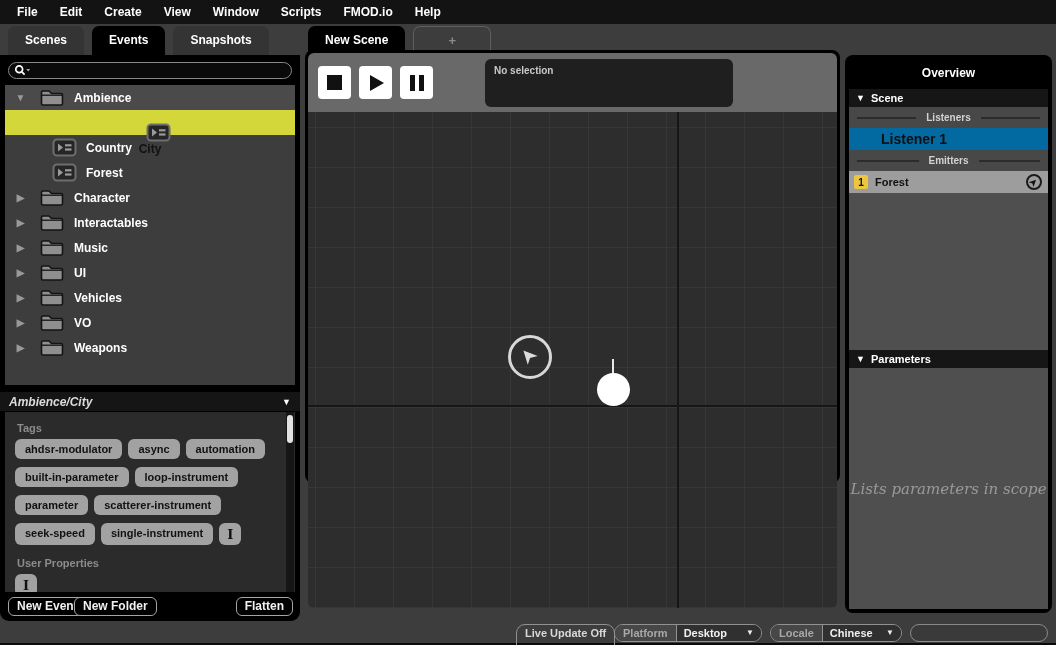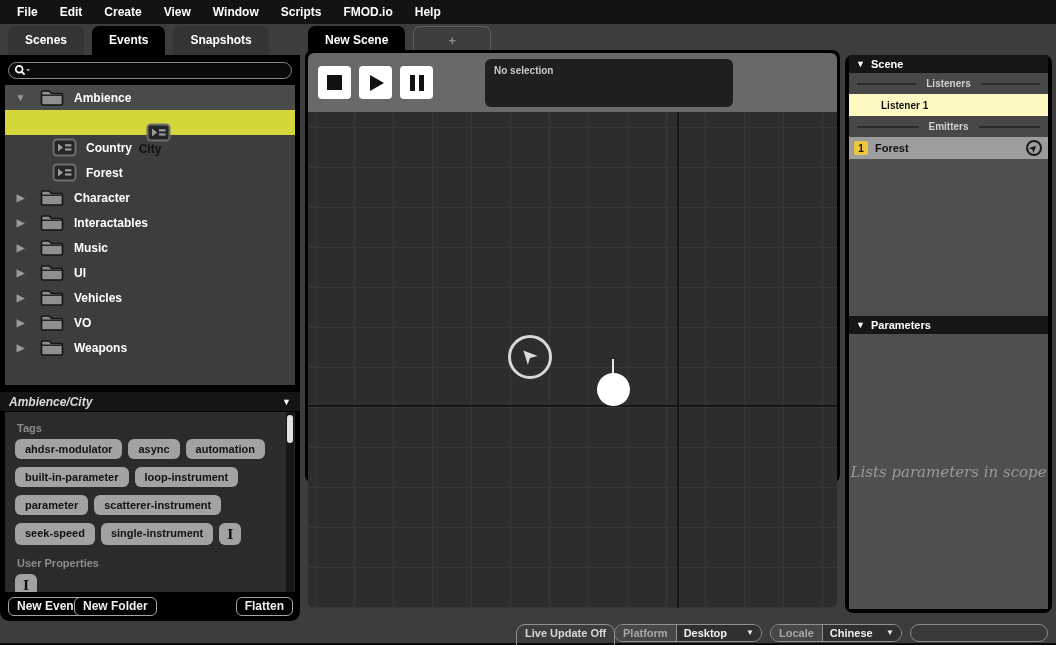--- a/index.html
+++ b/index.html
@@ -70,21 +70,21 @@
 
   
   .right-panel { position:absolute; left:845px; top:55px; width:207px; height:558px; background:#000; border-radius:8px; display:flex; flex-direction:column; }
   .ov-title { height:34px; line-height:36px; text-align:center; color:#fff; font-size:12px; font-weight:bold; }
   .ov-body { flex:1; margin:0 4px 4px 4px; background:#4f4f4f; display:flex; flex-direction:column; overflow:hidden; }
   .sec-header { height:18px; background:#161616; display:flex; align-items:center; padding-left:7px; color:#fff; font-size:11px; font-weight:bold; }
   .sec-header .tri { font-size:9px; margin-right:6px; color:#fff; }
   .divider-row { height:21px; background:#484848; display:flex; align-items:center; padding:0 8px; }
   .divider-row .line { flex:1; height:2px; background:#2c2c2c; }
   .divider-row .dlabel { color:#d2d2d2; font-size:10px; font-weight:bold; margin:0 10px; }
-  .listener-row { height:22px; background:#fef9c3; display:flex; align-items:center; padding-left:32px; color:#101010; font-size:10px; font-weight:bold; }
+  .listener-row { height:22px; background:#0369a1; display:flex; align-items:center; padding-left:32px; color:#101010; font-size:14px; font-weight:bold; }
   .emitter-row { height:22px; background:#9d9d9d; display:flex; align-items:center; color:#101010; font-size:11px; font-weight:bold; }
   .em-badge { width:14px; height:14px; background:#eec63e; border-radius:2px; color:#111; font-size:10px; font-weight:bold; display:flex; align-items:center; justify-content:center; margin:0 7px 0 5px; }
   .locate { margin-left:auto; margin-right:6px; width:16px; height:16px; border:2px solid #1a1a1a; border-radius:50%; display:flex; align-items:center; justify-content:center; }
   .locate span { display:block; font-size:9px; color:#111; transform:rotate(-45deg); line-height:1; }
   .ov-fill { height:157px; background:#4f4f4f; }
   .param-body { flex:1; display:flex; align-items:center; justify-content:center; }
   .param-empty { color:#9a9a9a; font-size:15px; font-family:"DejaVu Serif", serif; font-style:italic; }
 
   
   .statusbar { position:absolute; left:0; top:621px; width:1056px; height:24px; background:#3d3d3d; border-bottom:2px solid #0a0a0a; }
@@ -314,20 +314,21 @@
         <svg width="22" height="22" viewBox="0 0 20 20">
           <polygon points="4,4 17,9 10,11 8,17" fill="#dcdcdc"></polygon>
         </svg>
       </div>
       <div class="emitter-stem"></div>
       <div class="emitter-dot"></div>
     </div>
   </div>
 
   <div class="right-panel">
+    <div class="ov-title">Overview</div>
     <div class="ov-body">
       <div class="sec-header">
         <span class="tri">▼</span>
         <span>Scene</span>
       </div>
       <div class="divider-row">
         <span class="line"></span>
           <span class="dlabel">Listeners</span>
           <span class="line"></span>
       </div>

